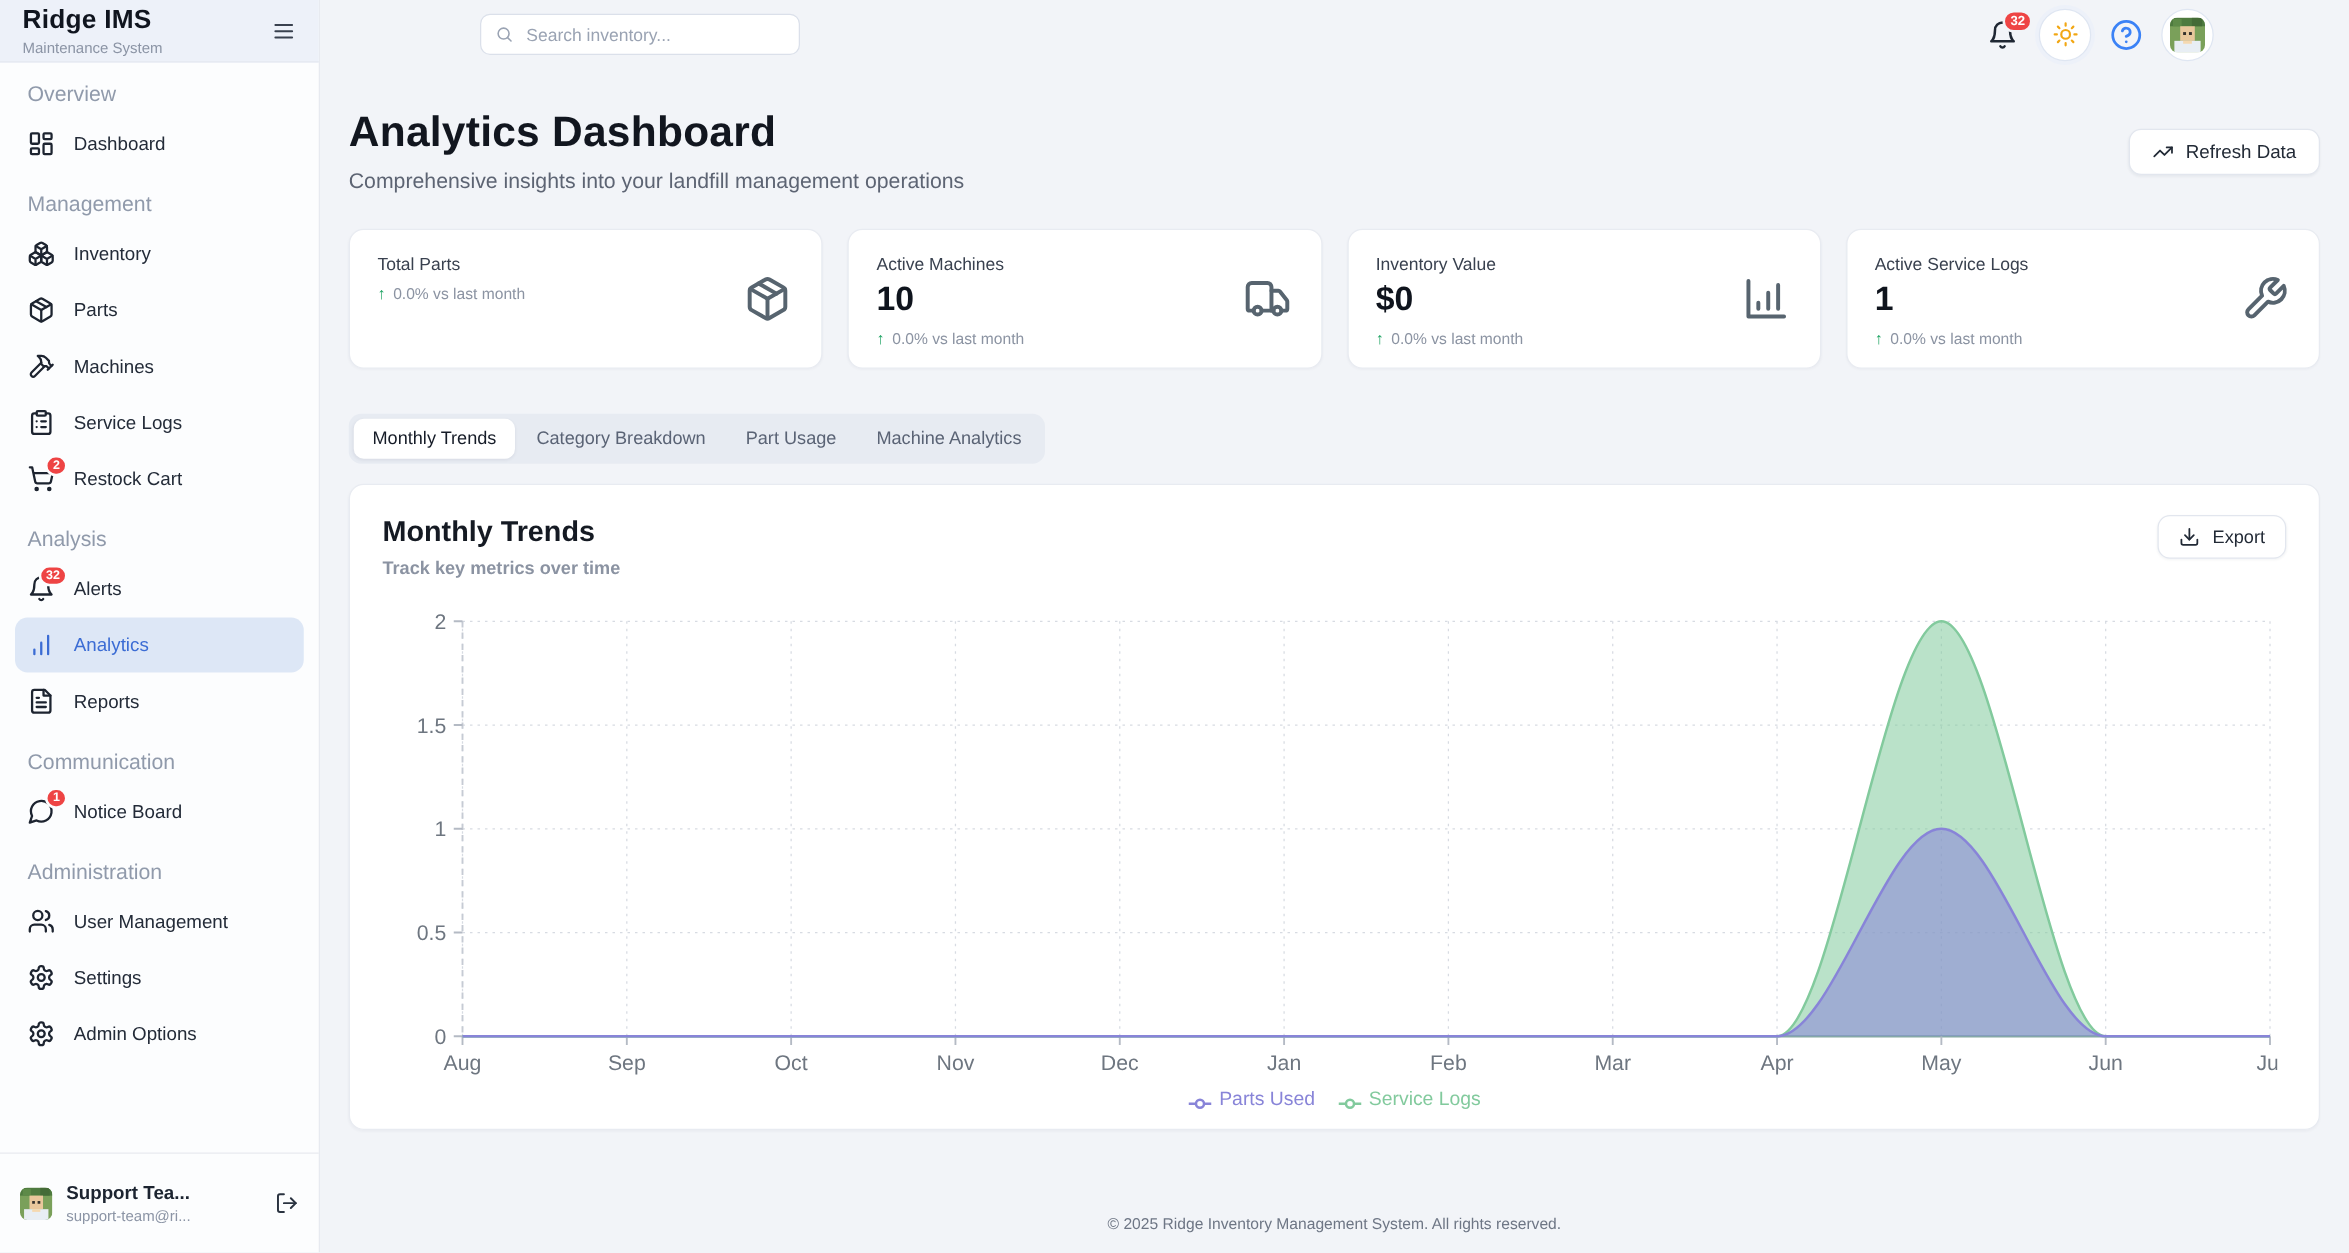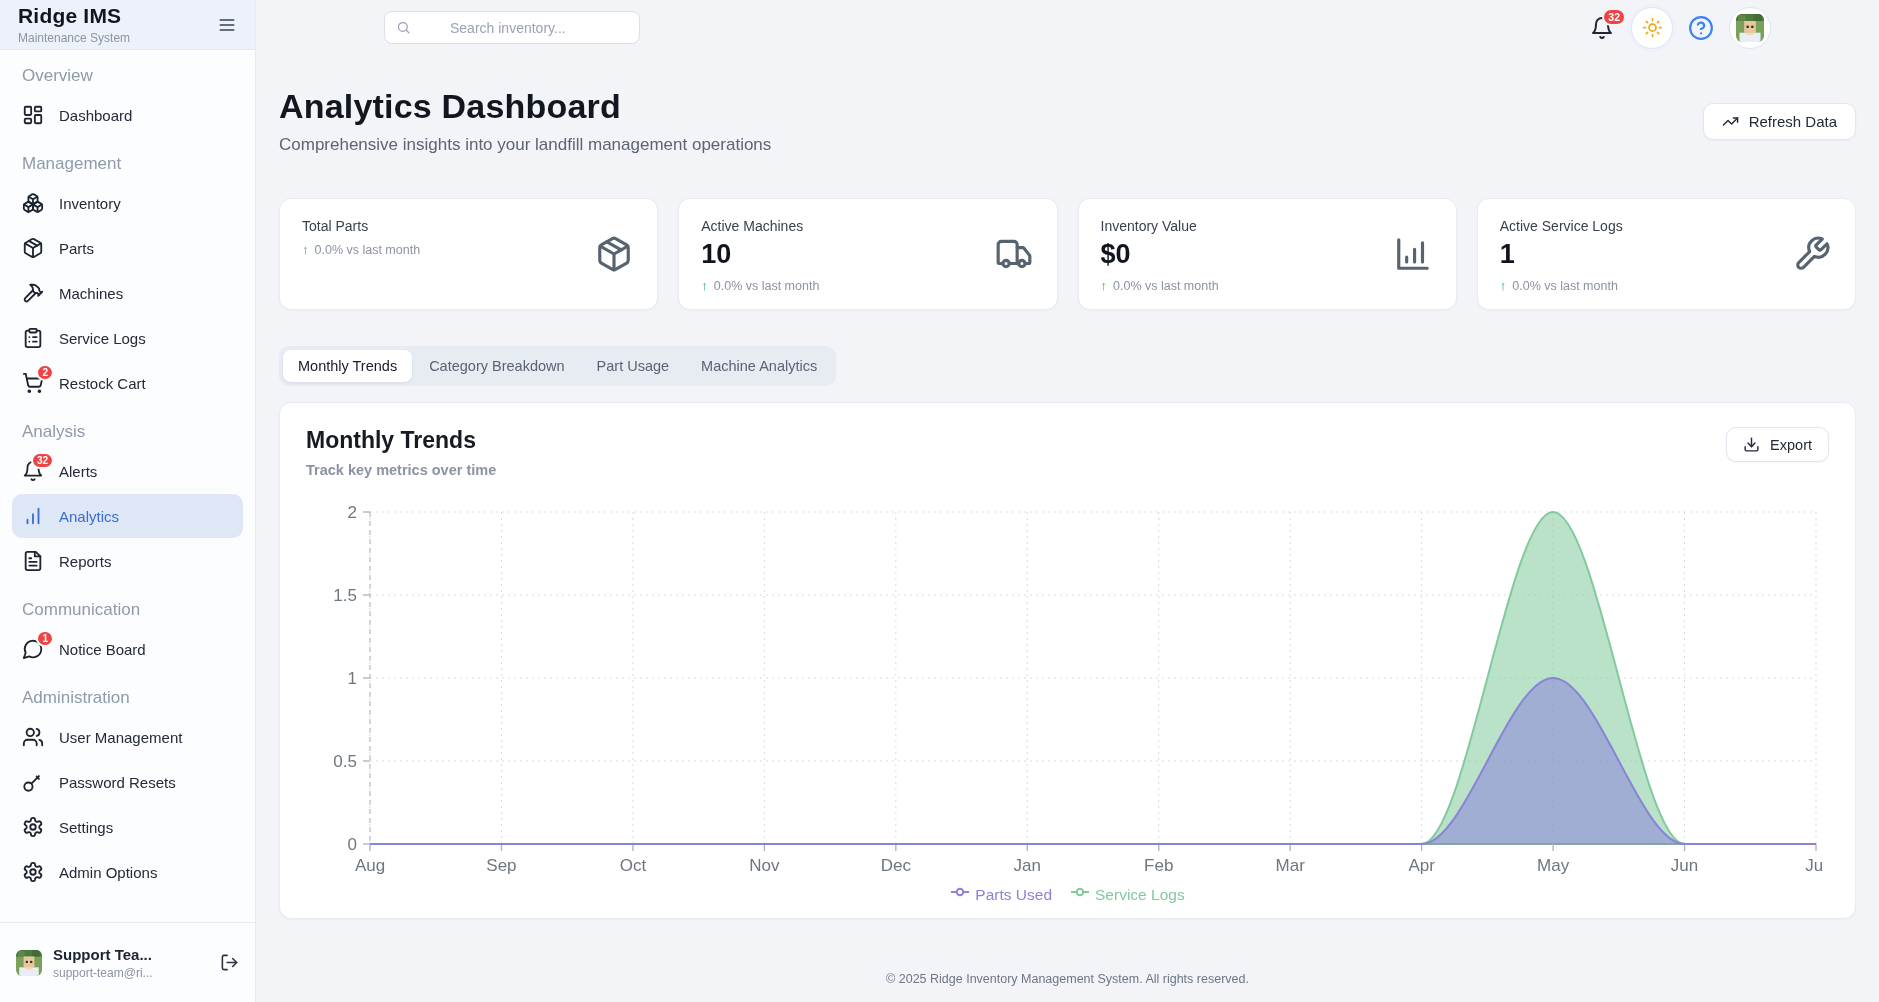--- a/index.html
+++ b/index.html
@@ -41,40 +41,40 @@
   .logout { margin-left:auto; width:19px; height:19px; color:#2a3340; cursor:pointer; }
   .logout svg { width:19px; height:19px; }
 
   
   .main { flex:1; min-width:0; display:flex; flex-direction:column; }
   .topbar { height:55px; flex:none; display:flex; align-items:center; padding-left:128px; }
   .search { width:256px; height:33px; background:#fff; border:1px solid #dbe0ea; border-radius:8px;
     display:flex; align-items:center; gap:8px; padding:0 11px; color:#9aa3b3; }
   .search svg { width:15px; height:15px; flex:none; }
   .search input { border:none; outline:none; background:transparent; width:100%; font-size:14px; color:#4d7c0f;
-    font-family:"Liberation Sans", sans-serif;margin-left:29px; }
+    font-family:"Liberation Sans", sans-serif; }
   .search input::placeholder { color:#9aa3b3; }
   .top-actions { margin-left:auto; margin-right:108px; display:flex; align-items:center; gap:11px; }
   .bell-wrap { position:relative; width:24px; height:24px; color:#1f2733; cursor:pointer; margin-right:6px; }
   .bell-wrap svg { width:24px; height:24px; }
   .top-badge { position:absolute; top:-8px; right:-12px; min-width:19px; height:18px; padding:0 4px;
     background:#ee4444; color:#fff; font-size:10.5px; font-weight:700; border-radius:999px;
     display:flex; align-items:center; justify-content:center; border:2px solid #f2f4f8; }
   .sun-btn { width:42px; height:42px; border-radius:50%; background:#fff; border:1px solid #dfe6f2;
     box-shadow:0 0 0 3px #edf1f9; color:#f2a714; display:flex; align-items:center; justify-content:center; cursor:pointer; }
   .sun-btn svg { width:21px; height:21px; }
   .help-btn { width:26px; height:26px; color:#3b82f6; cursor:pointer; margin:0 4px; }
   .help-btn svg { width:26px; height:26px; }
   .avatar-btn { width:42px; height:42px; border-radius:50%; background:#fff; border:1px solid #dfe6f2;
     display:flex; align-items:center; justify-content:center; cursor:pointer; }
 
   .content { flex:1; display:flex; flex-direction:column; padding:20px 23px 0; min-height:0; }
   .page-head { display:flex; justify-content:space-between; align-items:flex-start;gap:46px; }
   h1 { margin:12px 0 0; font-size:34px; font-weight:800; color:#12161f; letter-spacing:.2px; }
-  .page-sub { margin:9px 0 15px; font-size:17px; color:#5d6473; }
+  .page-sub { margin:9px 0 0; font-size:17px; color:#5d6473; }
   .btn { display:inline-flex; align-items:center; gap:10px; background:#fff; border:1px solid #e2e6ee;
     border-radius:10px; padding:9px 18px; font-size:15px; font-weight:500; color:#222a36; cursor:pointer;
     box-shadow:0 1px 2px rgba(20,30,60,.05); font-family:"Liberation Sans", sans-serif; }
   .btn svg { width:17px; height:17px; color:#222a36; }
   .refresh-btn { margin-top:28px; }
 
   .stats { margin-top:28px; display:grid; grid-template-columns:repeat(4,1fr); gap:20px; }
   .stat-card { position:relative; height:112px; background:#fff; border:1px solid #e8ebf1; border-radius:12px;
     padding:19px 22px; box-shadow:0 1px 2px rgba(20,30,60,.03); }
   .stat-label { font-size:14px; font-weight:500; color:#39414f; }
@@ -89,21 +89,21 @@
   .tab.active { background:#fff; color:#161c28; box-shadow:0 1px 3px rgba(20,30,60,.08); }
 
   .chart-card { margin-top:16px; background:#fff; border:1px solid #e8ebf1; border-radius:12px;
     padding:24px 26px 14px; box-shadow:0 1px 2px rgba(20,30,60,.03); }
   .chart-head { display:flex; justify-content:space-between; align-items:flex-start; }
   h2 { margin:0; font-size:23px; font-weight:700; color:#151a23; }
   .chart-sub { margin:8px 0 0; font-size:14.5px; color:#8b93a2;font-weight:bold; }
   .export-btn { padding:8px 16px; font-size:14.5px; }
   #chart { margin-top:8px; }
   .legend { display:flex; justify-content:center; align-items:center; gap:18px; font-size:15.5px; margin-top:2px; }
-  .legend-item { display:flex; align-items:flex-start; gap:5px; cursor:pointer; }
+  .legend-item { display:flex; align-items:flex-end; gap:5px; cursor:pointer; }
 
   .page-footer { margin-top:auto; text-align:center; font-size:12.5px; color:#6e7685; padding:22px 0 16px; }
 </style>
 </head>
 <body>
 
 <aside>
   <div class="sb-header">
     <div>
       <div class="sb-title">Ridge IMS</div>
@@ -236,30 +236,20 @@
         <div class="sb-item">
           <span class="ic">
             <svg viewBox="0 0 24 24" fill="none" stroke="currentColor" stroke-width="2" stroke-linecap="round" stroke-linejoin="round">
               <path d="M16 21v-2a4 4 0 0 0-4-4H6a4 4 0 0 0-4 4v2"></path>
               <circle cx="9" cy="7" r="4"></circle>
               <path d="M22 21v-2a4 4 0 0 0-3-3.87"></path>
               <path d="M16 3.13a4 4 0 0 1 0 7.75"></path>
             </svg>
           </span>
           <span>User Management</span>
-        </div>
-        <div class="sb-item">
-          <span class="ic">
-            <svg viewBox="0 0 24 24" fill="none" stroke="currentColor" stroke-width="2" stroke-linecap="round" stroke-linejoin="round">
-              <circle cx="7" cy="17" r="4.5"></circle>
-              <path d="m10.5 13.5 8-8"></path>
-              <path d="m16 6 2.5 2.5"></path>
-            </svg>
-          </span>
-          <span>Password Resets</span>
         </div>
         <div class="sb-item">
           <span class="ic">
             <svg viewBox="0 0 24 24" fill="none" stroke="currentColor" stroke-width="2" stroke-linecap="round" stroke-linejoin="round">
               <path d="M12.22 2h-.44a2 2 0 0 0-2 2v.18a2 2 0 0 1-1 1.73l-.43.25a2 2 0 0 1-2 0l-.15-.08a2 2 0 0 0-2.73.73l-.22.38a2 2 0 0 0 .73 2.73l.15.1a2 2 0 0 1 1 1.72v.51a2 2 0 0 1-1 1.74l-.15.09a2 2 0 0 0-.73 2.73l.22.38a2 2 0 0 0 2.73.73l.15-.08a2 2 0 0 1 2 0l.43.25a2 2 0 0 1 1 1.73V20a2 2 0 0 0 2 2h.44a2 2 0 0 0 2-2v-.18a2 2 0 0 1 1-1.73l.43-.25a2 2 0 0 1 2 0l.15.08a2 2 0 0 0 2.73-.73l.22-.39a2 2 0 0 0-.73-2.73l-.15-.08a2 2 0 0 1-1-1.74v-.5a2 2 0 0 1 1-1.74l.15-.09a2 2 0 0 0 .73-2.73l-.22-.38a2 2 0 0 0-2.73-.73l-.15.08a2 2 0 0 1-2 0l-.43-.25a2 2 0 0 1-1-1.73V4a2 2 0 0 0-2-2z"></path>
               <circle cx="12" cy="12" r="3"></circle>
             </svg>
           </span>
           <span>Settings</span>
         </div>

